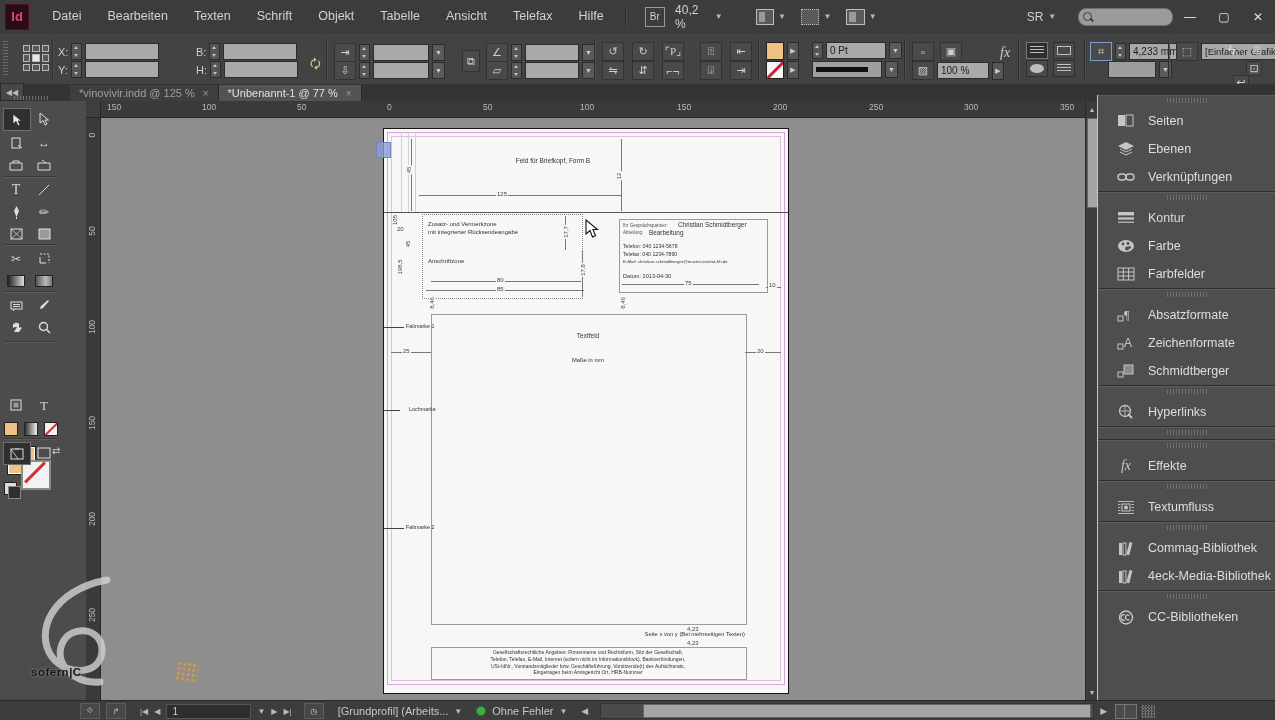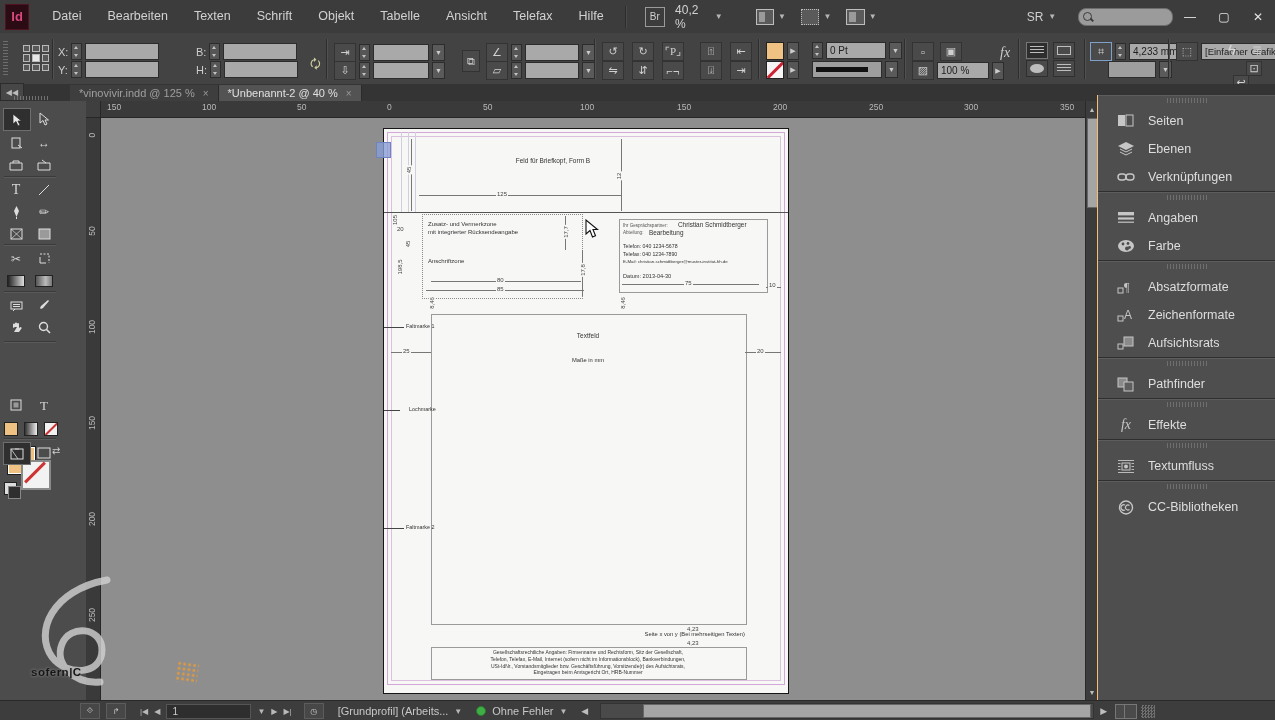--- a/index.html
+++ b/index.html
@@ -348,21 +348,21 @@
     <div class="cp-sep" style="left:1168px;"></div>
   </div>
 
   <div class="abs tabbar">
     <div class="collapser">◀◀</div>
     <div class="tab inactive">
       <span>*vinovivir.indd @ 125 %</span>
       <span class="x">×</span>
     </div>
     <div class="tab active">
-      <span>*Unbenannt-2 @ 40 %</span>
+      <span>*Unbenannt-1 @ 77 %</span>
       <span class="x">×</span>
     </div>
   </div>
 
   <div class="abs toolpanel">
     <div class="tp-grip"></div>
     <div class="tool active" style="left:3px;top:7px;">
       <svg width="12" height="14" viewBox="0 0 12 14">
           <path d="M2 1 L2 11 L5 8.5 L7 13 L9 12 L7 8 L10.5 8 Z" fill="#e8e8e8" stroke="#222" stroke-width=".7"></path>
         </svg>
@@ -639,34 +639,43 @@
     <div class="pgroup">
       <div class="pgrip"></div>
       <div class="pitem">
         <span class="picon">
             <svg width="18" height="14" viewBox="0 0 18 14">
               <rect x="1" y="1" width="16" height="3.4" fill="#c6c6c6"></rect>
               <rect x="1" y="6.4" width="16" height="2.2" fill="#c6c6c6"></rect>
               <rect x="1" y="10.6" width="16" height="1.2" fill="#c6c6c6"></rect>
             </svg>
           </span>
-        <span class="plabel">Angaben</span>
+        <span class="plabel">Kontur</span>
       </div>
       <div class="pitem">
         <span class="picon">
             <svg width="18" height="14" viewBox="0 0 18 14">
               <ellipse cx="9" cy="7" rx="8" ry="6" fill="#c6c6c6"></ellipse>
               <circle cx="6" cy="5" r="1.4" fill="#4e4e4e"></circle>
               <circle cx="11" cy="4.5" r="1.4" fill="#4e4e4e"></circle>
               <circle cx="12.5" cy="8.5" r="1.4" fill="#4e4e4e"></circle>
               <circle cx="10" cy="9.5" r="2" fill="#4e4e4e"></circle>
             </svg>
           </span>
         <span class="plabel">Farbe</span>
       </div>
+      <div class="pitem">
+        <span class="picon">
+            <svg width="18" height="14" viewBox="0 0 18 14">
+              <rect x="1" y="1" width="16" height="12" fill="none" stroke="#c6c6c6"></rect>
+              <path d="M1 5 h16 M1 9 h16 M6.3 1 v12 M11.6 1 v12" stroke="#c6c6c6"></path>
+            </svg>
+          </span>
+        <span class="plabel">Farbfelder</span>
+      </div>
     </div>
     <div class="pgroup">
       <div class="pgrip"></div>
       <div class="pitem">
         <span class="picon">
             <svg width="18" height="16" viewBox="0 0 18 16">
               <text x="7" y="12" font-size="12" fill="#c6c6c6" font-family="serif">¶</text>
               <rect x="1" y="9" width="5" height="5" fill="none" stroke="#c6c6c6"></rect>
             </svg>
           </span>
@@ -681,53 +690,80 @@
           </span>
         <span class="plabel">Zeichenformate</span>
       </div>
       <div class="pitem">
         <span class="picon">
             <svg width="18" height="16" viewBox="0 0 18 16">
               <rect x="7" y="2" width="9" height="9" fill="#8a8a8a" stroke="#c6c6c6"></rect>
               <rect x="1" y="9" width="5" height="5" fill="none" stroke="#c6c6c6"></rect>
             </svg>
           </span>
-        <span class="plabel">Aufsichtsrats</span>
+        <span class="plabel">Schmidtberger</span>
       </div>
     </div>
     <div class="pgroup">
       <div class="pgrip"></div>
       <div class="pitem">
         <span class="picon">
-            <svg width="18" height="15" viewBox="0 0 18 15">
-              <rect x="1" y="1" width="9" height="9" fill="#8a8a8a" stroke="#c6c6c6"></rect>
-              <rect x="7" y="5" width="9" height="9" fill="#5e5e5e" stroke="#c6c6c6"></rect>
-            </svg>
-          </span>
-        <span class="plabel">Pathfinder</span>
-      </div>
+            <svg width="18" height="16" viewBox="0 0 18 16">
+              <circle cx="8" cy="7" r="5.5" fill="none" stroke="#c6c6c6" stroke-width="1.3"></circle>
+              <path d="M3 7 h10 M8 1.5 v11" stroke="#c6c6c6" stroke-width=".8"></path>
+              <path d="M11 10 l4 4" stroke="#c6c6c6" stroke-width="2"></path>
+            </svg>
+          </span>
+        <span class="plabel">Hyperlinks</span>
+      </div>
+    </div>
+    <div class="pgroup">
+      <div class="pgrip"></div>
     </div>
     <div class="pgroup">
       <div class="pgrip"></div>
       <div class="pitem">
         <span class="picon fx-it">fx</span>
         <span class="plabel">Effekte</span>
       </div>
     </div>
     <div class="pgroup">
       <div class="pgrip"></div>
       <div class="pitem">
         <span class="picon">
             <svg width="18" height="15" viewBox="0 0 18 15">
               <rect x="5" y="4" width="8" height="7" fill="none" stroke="#c6c6c6"></rect>
               <circle cx="9" cy="7.5" r="2" fill="#c6c6c6"></circle>
               <path d="M1 1.5 h16 M1 13.5 h16 M1 4.5 h2.5 M14.5 4.5 h2.5 M1 7.5 h2.5 M14.5 7.5 h2.5 M1 10.5 h2.5 M14.5 10.5 h2.5" stroke="#c6c6c6" stroke-width=".9"></path>
             </svg>
           </span>
         <span class="plabel">Textumfluss</span>
+      </div>
+    </div>
+    <div class="pgroup">
+      <div class="pgrip"></div>
+      <div class="pitem">
+        <span class="picon">
+            <svg width="18" height="15" viewBox="0 0 18 15">
+              <rect x="2" y="2" width="3" height="12" fill="#c6c6c6"></rect>
+              <rect x="6" y="2" width="3" height="12" fill="none" stroke="#c6c6c6"></rect>
+              <rect x="11" y="1" width="3" height="13" fill="#c6c6c6" transform="rotate(14 12 7)"></rect>
+            </svg>
+          </span>
+        <span class="plabel">Commag-Bibliothek</span>
+      </div>
+      <div class="pitem">
+        <span class="picon">
+            <svg width="18" height="15" viewBox="0 0 18 15">
+              <rect x="2" y="2" width="3" height="12" fill="#c6c6c6"></rect>
+              <rect x="6" y="2" width="3" height="12" fill="none" stroke="#c6c6c6"></rect>
+              <rect x="11" y="1" width="3" height="13" fill="#c6c6c6" transform="rotate(14 12 7)"></rect>
+            </svg>
+          </span>
+        <span class="plabel">4eck-Media-Bibliothek</span>
       </div>
     </div>
     <div class="pgroup">
       <div class="pgrip"></div>
       <div class="pitem">
         <span class="picon">
             <svg width="18" height="15" viewBox="0 0 18 15">
               <circle cx="9" cy="7.5" r="6.5" fill="none" stroke="#c6c6c6" stroke-width="1.4"></circle>
               <path d="M8 5 a2.8 2.8 0 1 0 0 5 M12.5 5.5 a2.5 2.5 0 1 0 0 4" fill="none" stroke="#c6c6c6" stroke-width="1.2"></path>
             </svg>

